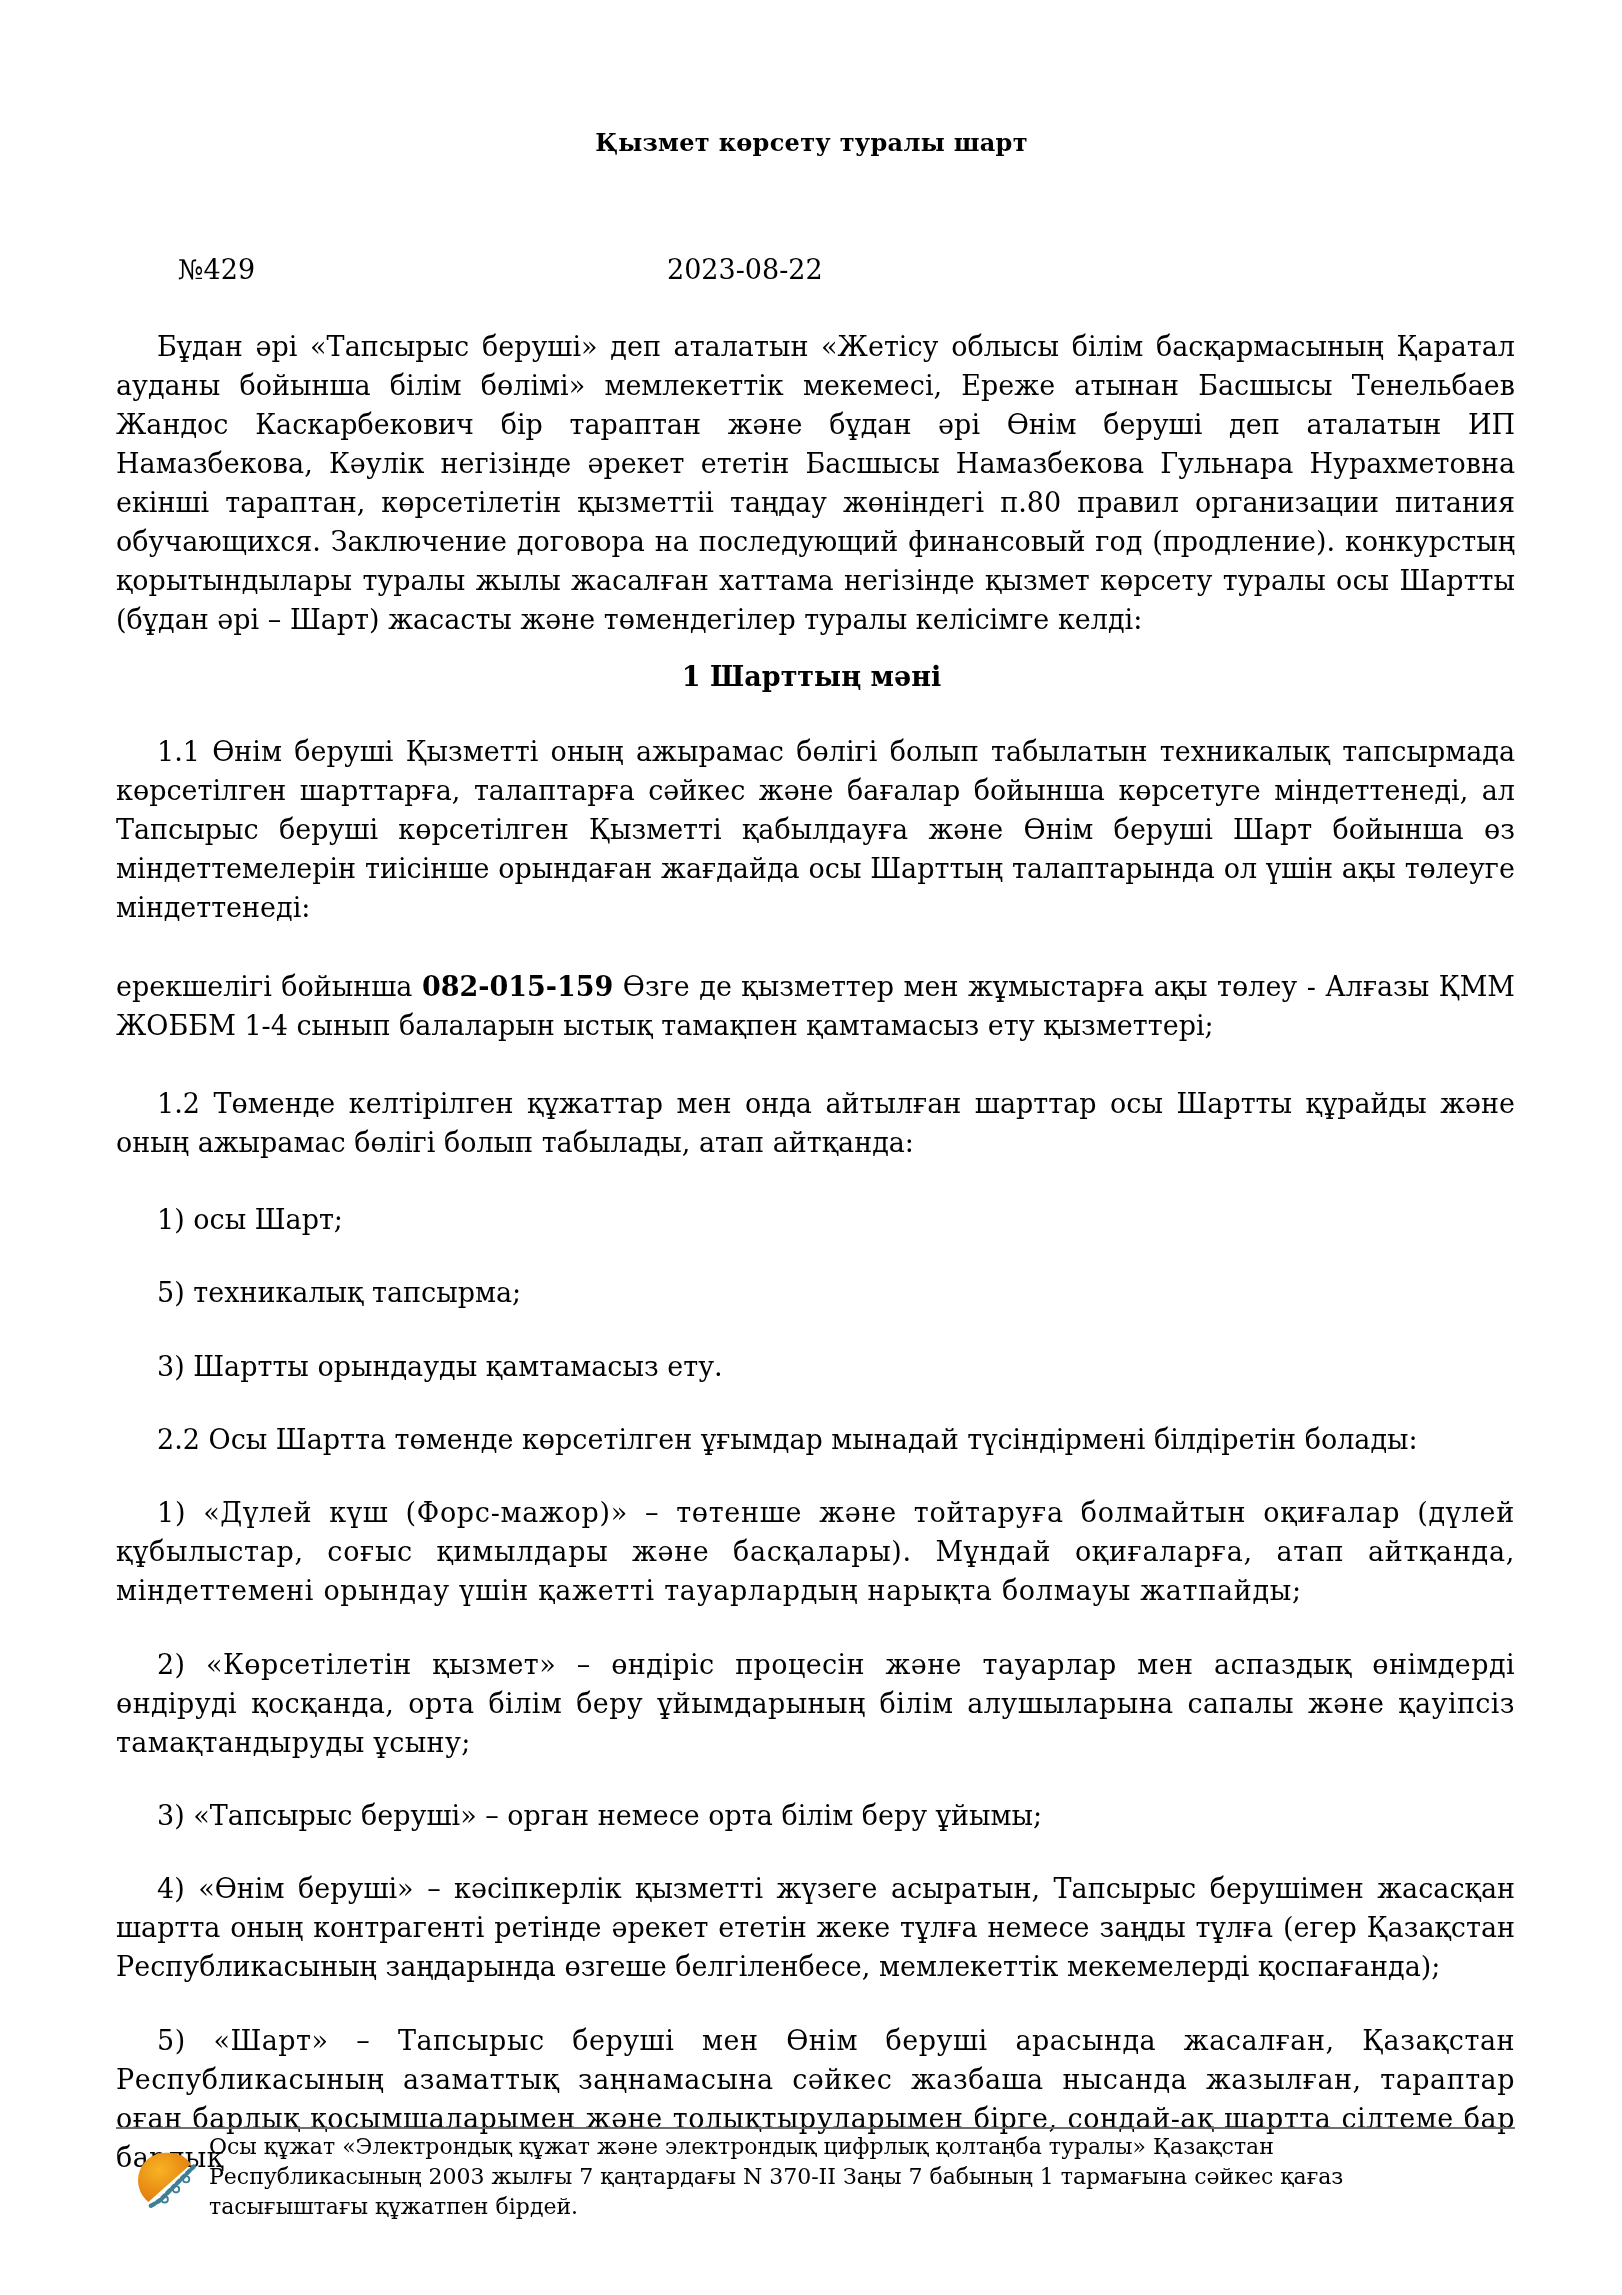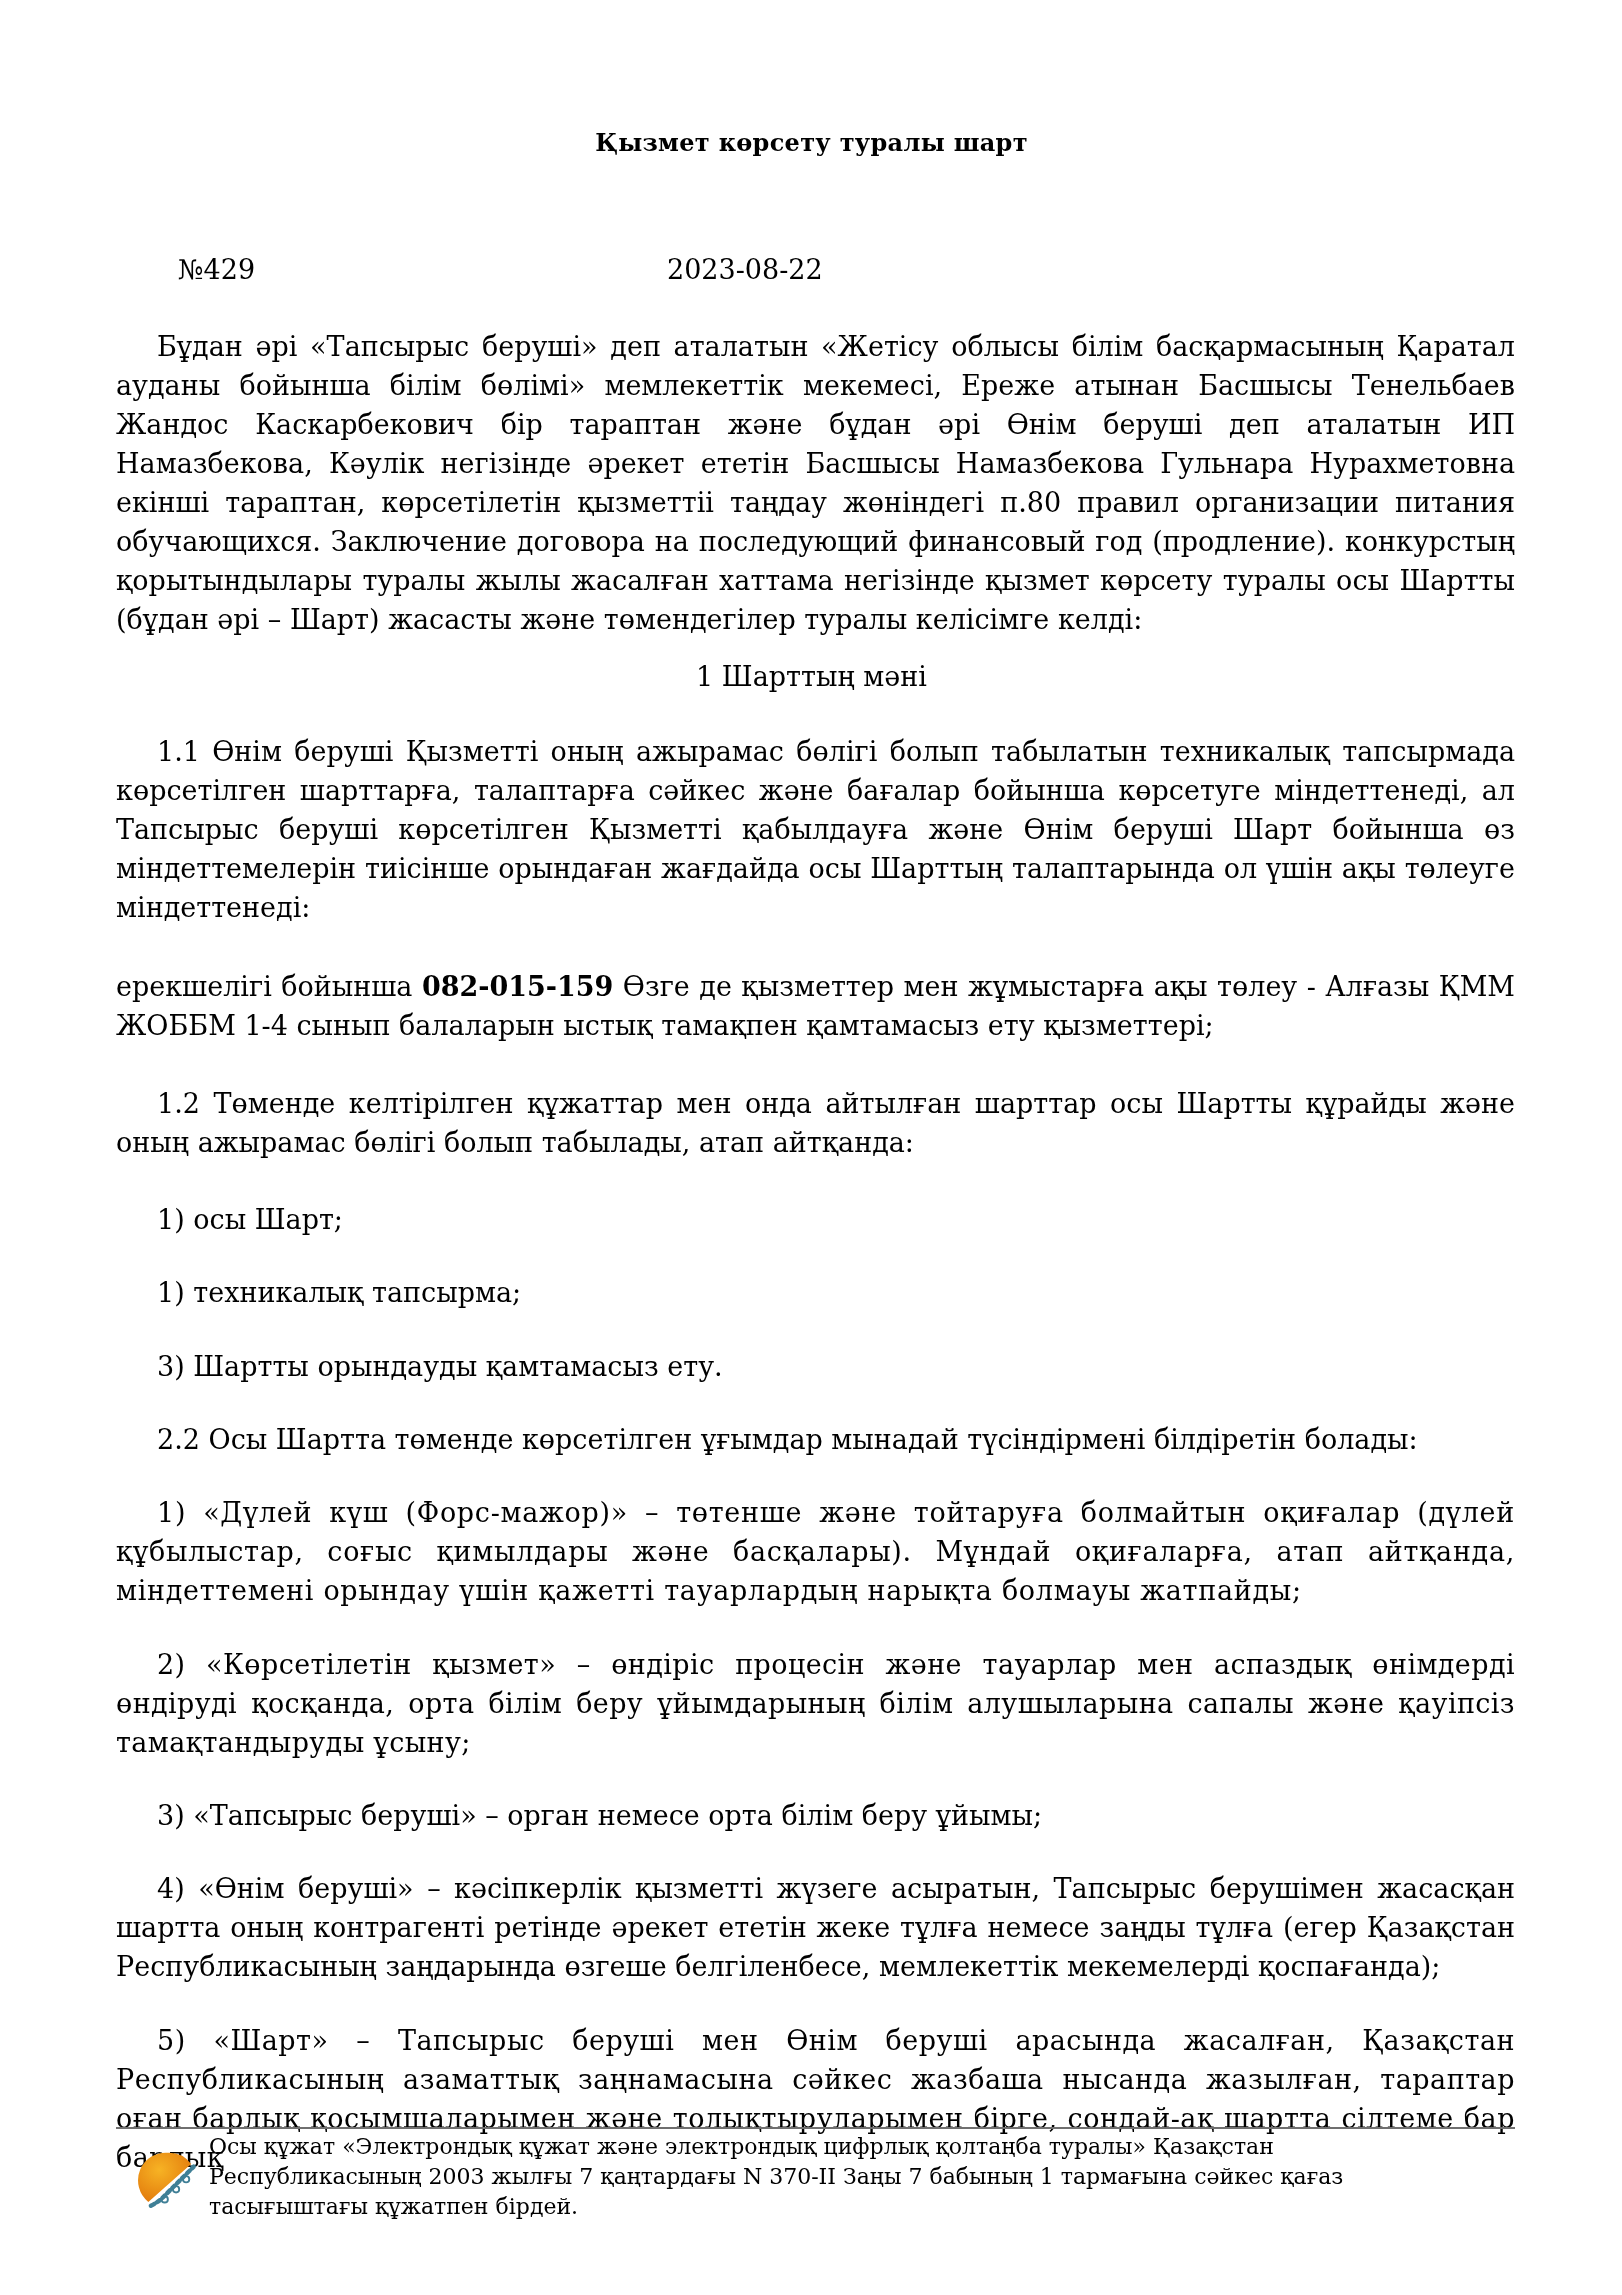--- a/index.html
+++ b/index.html
@@ -52,21 +52,21 @@
     }
     .body-text.indent {
       text-indent: 41px;
     }
     .section-heading {
       position: absolute;
       left: 0; right: 0;
       top: 661px;
       text-align: center;
       font-size: 27px;
-      font-weight: normal;
+      font-weight: bold;
     }
     .code-bold { font-weight: bold; }
     .list-item {
       position: absolute;
       left: 157px;
       font-size: 27px;
       line-height: 39px;
     }
     .separator-line {
       position: absolute;
@@ -115,21 +115,21 @@
 
   <div class="body-text indent" style="top:732px;">1.1 Өнім беруші Қызметті оның ажырамас бөлігі болып табылатын техникалық тапсырмада көрсетілген шарттарға, талаптарға сәйкес және бағалар бойынша көрсетуге міндеттенеді, ал Тапсырыс беруші көрсетілген Қызметті қабылдауға және Өнім беруші Шарт бойынша өз міндеттемелерін тиісінше орындаған жағдайда осы Шарттың талаптарында ол үшін ақы төлеуге міндеттенеді:</div>
 
   <div class="body-text" style="top:967px;">
     <span>ерекшелігі бойынша </span><span class="code-bold">082-015-159</span><span> Өзге де қызметтер мен жұмыстарға ақы төлеу - Алғазы ҚММ ЖОББМ 1-4 сынып балаларын ыстық тамақпен қамтамасыз ету қызметтері;</span>
   </div>
 
   <div class="body-text indent" style="top:1084px;">1.2 Төменде келтірілген құжаттар мен онда айтылған шарттар осы Шартты құрайды және оның ажырамас бөлігі болып табылады, атап айтқанда:</div>
 
   <div class="list-item" style="top:1200px;">1) осы Шарт;</div>
-  <div class="list-item" style="top:1273px;">1) техникалық тапсырма;</div>
+  <div class="list-item" style="top:1273px;">5) техникалық тапсырма;</div>
   <div class="list-item" style="top:1347px;">3) Шартты орындауды қамтамасыз ету.</div>
 
   <div class="body-text indent" style="top:1420px;">2.2 Осы Шартта төменде көрсетілген ұғымдар мынадай түсіндірмені білдіретін болады:</div>
 
   <div class="body-text indent" style="top:1493px; letter-spacing:0.7px;">1) «Дүлей күш (Форс-мажор)» – төтенше және тойтаруға болмайтын оқиғалар (дүлей құбылыстар, соғыс қимылдары және басқалары). Мұндай оқиғаларға, атап айтқанда, міндеттемені орындау үшін қажетті тауарлардың нарықта болмауы жатпайды;</div>
 
   <div class="body-text indent" style="top:1645px; letter-spacing:0.4px;">2) «Көрсетілетін қызмет» – өндіріс процесін және тауарлар мен аспаздық өнімдерді өндіруді қосқанда, орта білім беру ұйымдарының білім алушыларына сапалы және қауіпсіз тамақтандыруды ұсыну;</div>
 
   <div class="body-text indent" style="top:1796px;">3) «Тапсырыс беруші» – орган немесе орта білім беру ұйымы;</div>
 

